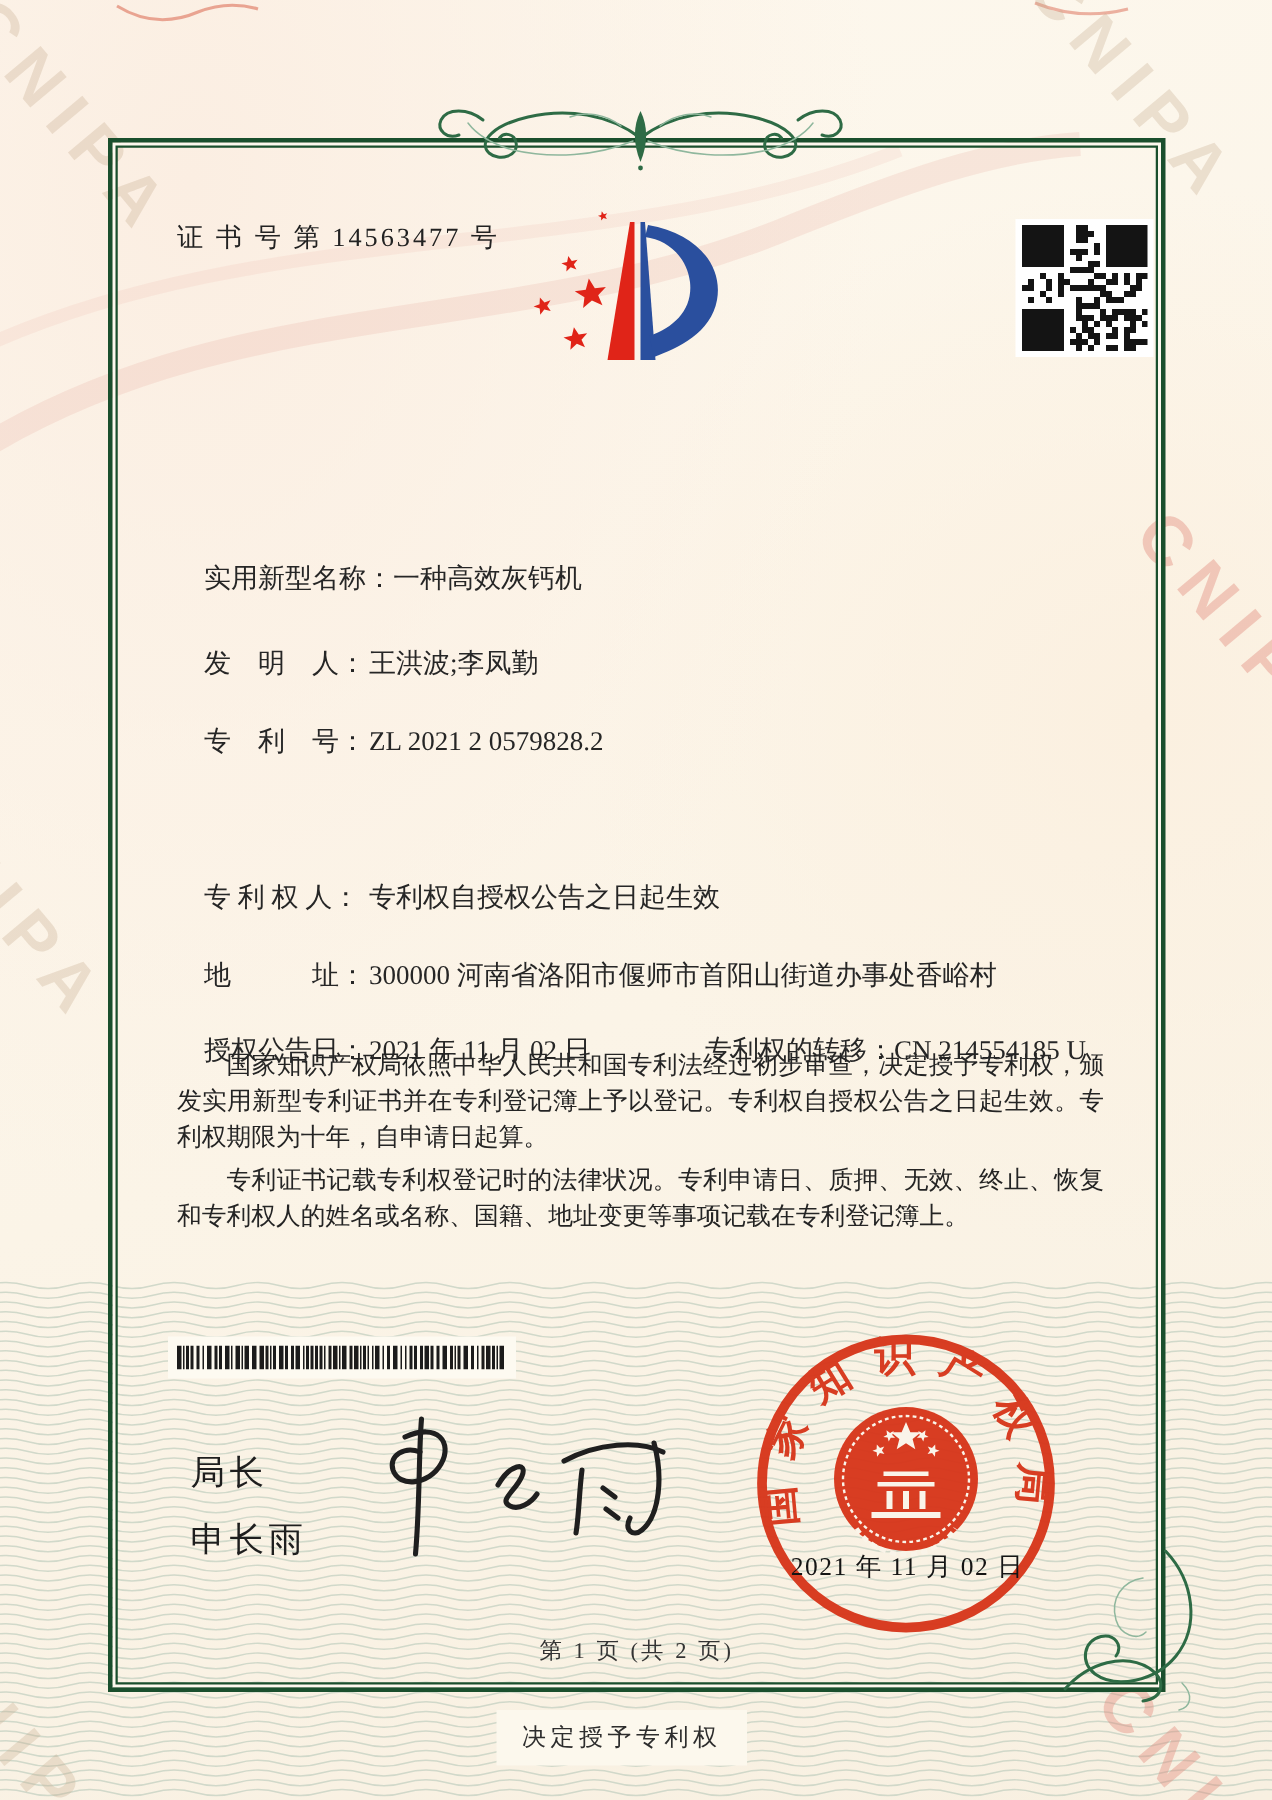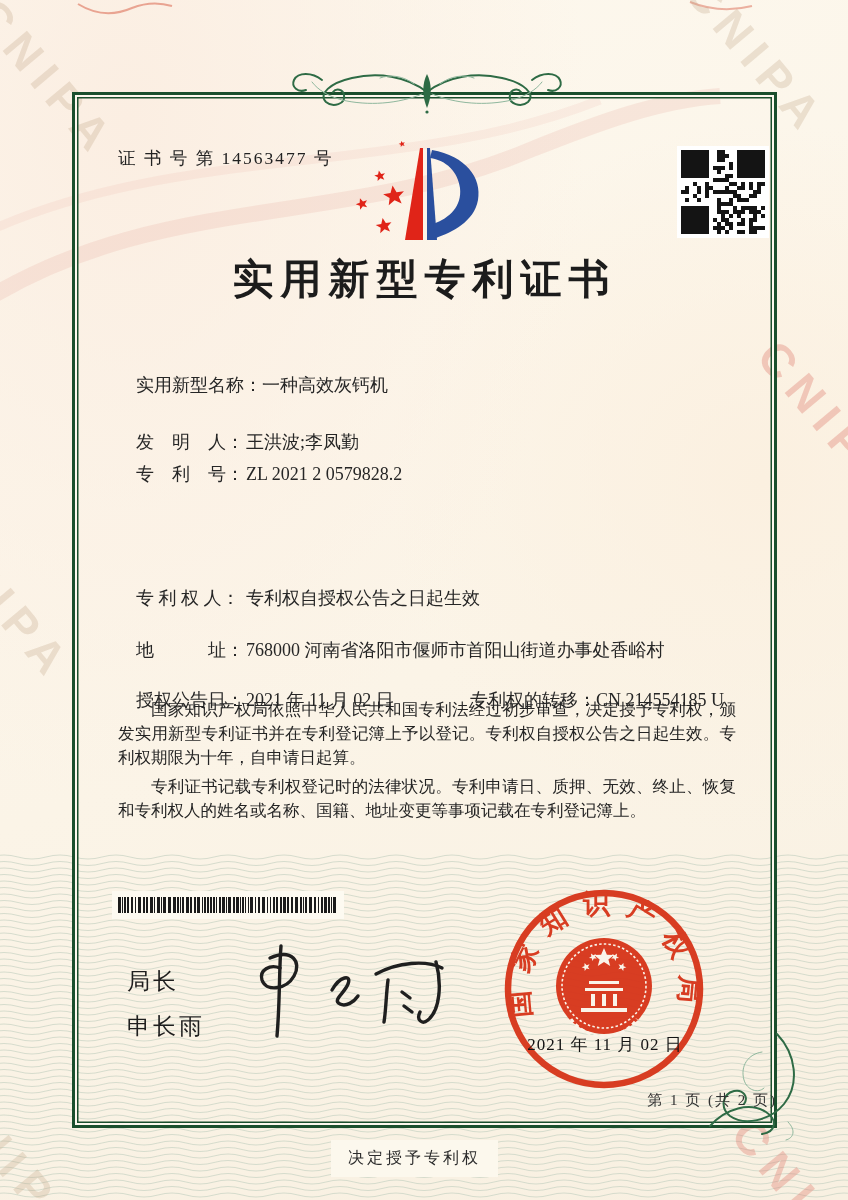--- a/index.html
+++ b/index.html
@@ -56,21 +56,21 @@
   #barcode rect{fill:#1b1b1b}
   .sig-block{position:absolute;left:127px;top:966px;z-index:4;font-size:23px;color:#1e1e1e;letter-spacing:3px}
   .sig-block div{margin-bottom:14px}
   .signature{position:absolute;left:236px;top:938px;width:218px;height:106px;z-index:4}
   .sig{fill:none;stroke:#1f1f1f;stroke-width:3.4;stroke-linecap:round;stroke-linejoin:round}
   .seal{position:absolute;left:501px;top:886px;width:206px;height:206px;z-index:5;opacity:.96}
   .seal-red{fill:#d7361b}
   .seal-cream{fill:#fbf5ea}
   .seal-date{position:absolute;left:520px;top:1033px;width:170px;text-align:center;font-size:17px;
       letter-spacing:1px;color:#141414;z-index:6}
-  .page-num{position:absolute;left:72px;top:1091px;width:705px;text-align:right;font-size:15px;
+  .page-num{position:absolute;left:72px;top:1091px;width:705px;text-align:center;font-size:15px;
       letter-spacing:2px;color:#333;z-index:4}
   .note{position:absolute;left:331px;top:1140px;padding:8px 17px;background:#fcf8ed;font-size:16px;
       letter-spacing:3px;color:#2d2d2d;z-index:4}
 </style>
 </head>
 <body>
 
 <div class="page">
 
   <svg id="waves" class="waves" viewBox="0 0 848 348" preserveAspectRatio="none">
@@ -303,36 +303,35 @@
         <rect x="20" y="19" width="1" height="1"></rect>
         <rect x="9" y="20" width="1" height="1"></rect>
         <rect x="11" y="20" width="1" height="1"></rect>
         <rect x="14" y="20" width="1" height="1"></rect>
         <rect x="15" y="20" width="1" height="1"></rect>
         <rect x="17" y="20" width="1" height="1"></rect>
         <rect x="18" y="20" width="1" height="1"></rect>
       </svg>
   </div>
 
-  <h1 class="title">实用新型专利证书</h1>
 
   <div class="row" style="top:352px">
     <span class="lbl">实用新型名称：</span><span class="val">一种高效灰钙机</span>
   </div>
   <div class="row" style="top:409px">
     <span class="lbl">发　明　人：</span><span class="val">王洪波;李凤勤</span>
   </div>
-  <div class="row" style="top:441px">
+  <div class="row" style="top:461px">
     <span class="lbl">专　利　号：</span><span class="val">ZL 2021 2 0579828.2</span>
   </div>
   <div class="row" style="top:565px">
     <span class="lbl">专 利 权 人：</span><span class="val">专利权自授权公告之日起生效</span>
   </div>
   <div class="row" style="top:617px">
-    <span class="lbl">地　　　址：</span><span class="val">768000 河南省洛阳市偃师市首阳山街道办事处香峪村</span>
+    <span class="lbl">地　　　址：</span><span class="val">300000 河南省洛阳市偃师市首阳山街道办事处香峪村</span>
   </div>
   <div class="row" style="top:667px">
     <span class="lbl">授权公告日：</span><span class="val">2021 年 11 月 02 日</span>
   </div>
   <div class="row gaz" style="top:667px">
     <span class="lbl" style="min-width:100px">专利权的转移：</span><span class="val">CN 214554185 U</span>
   </div>
 
   <div class="body-text">
     <p>国家知识产权局依照中华人民共和国专利法经过初步审查，决定授予专利权，颁发实用新型专利证书并在专利登记簿上予以登记。专利权自授权公告之日起生效。专利权期限为十年，自申请日起算。</p>

